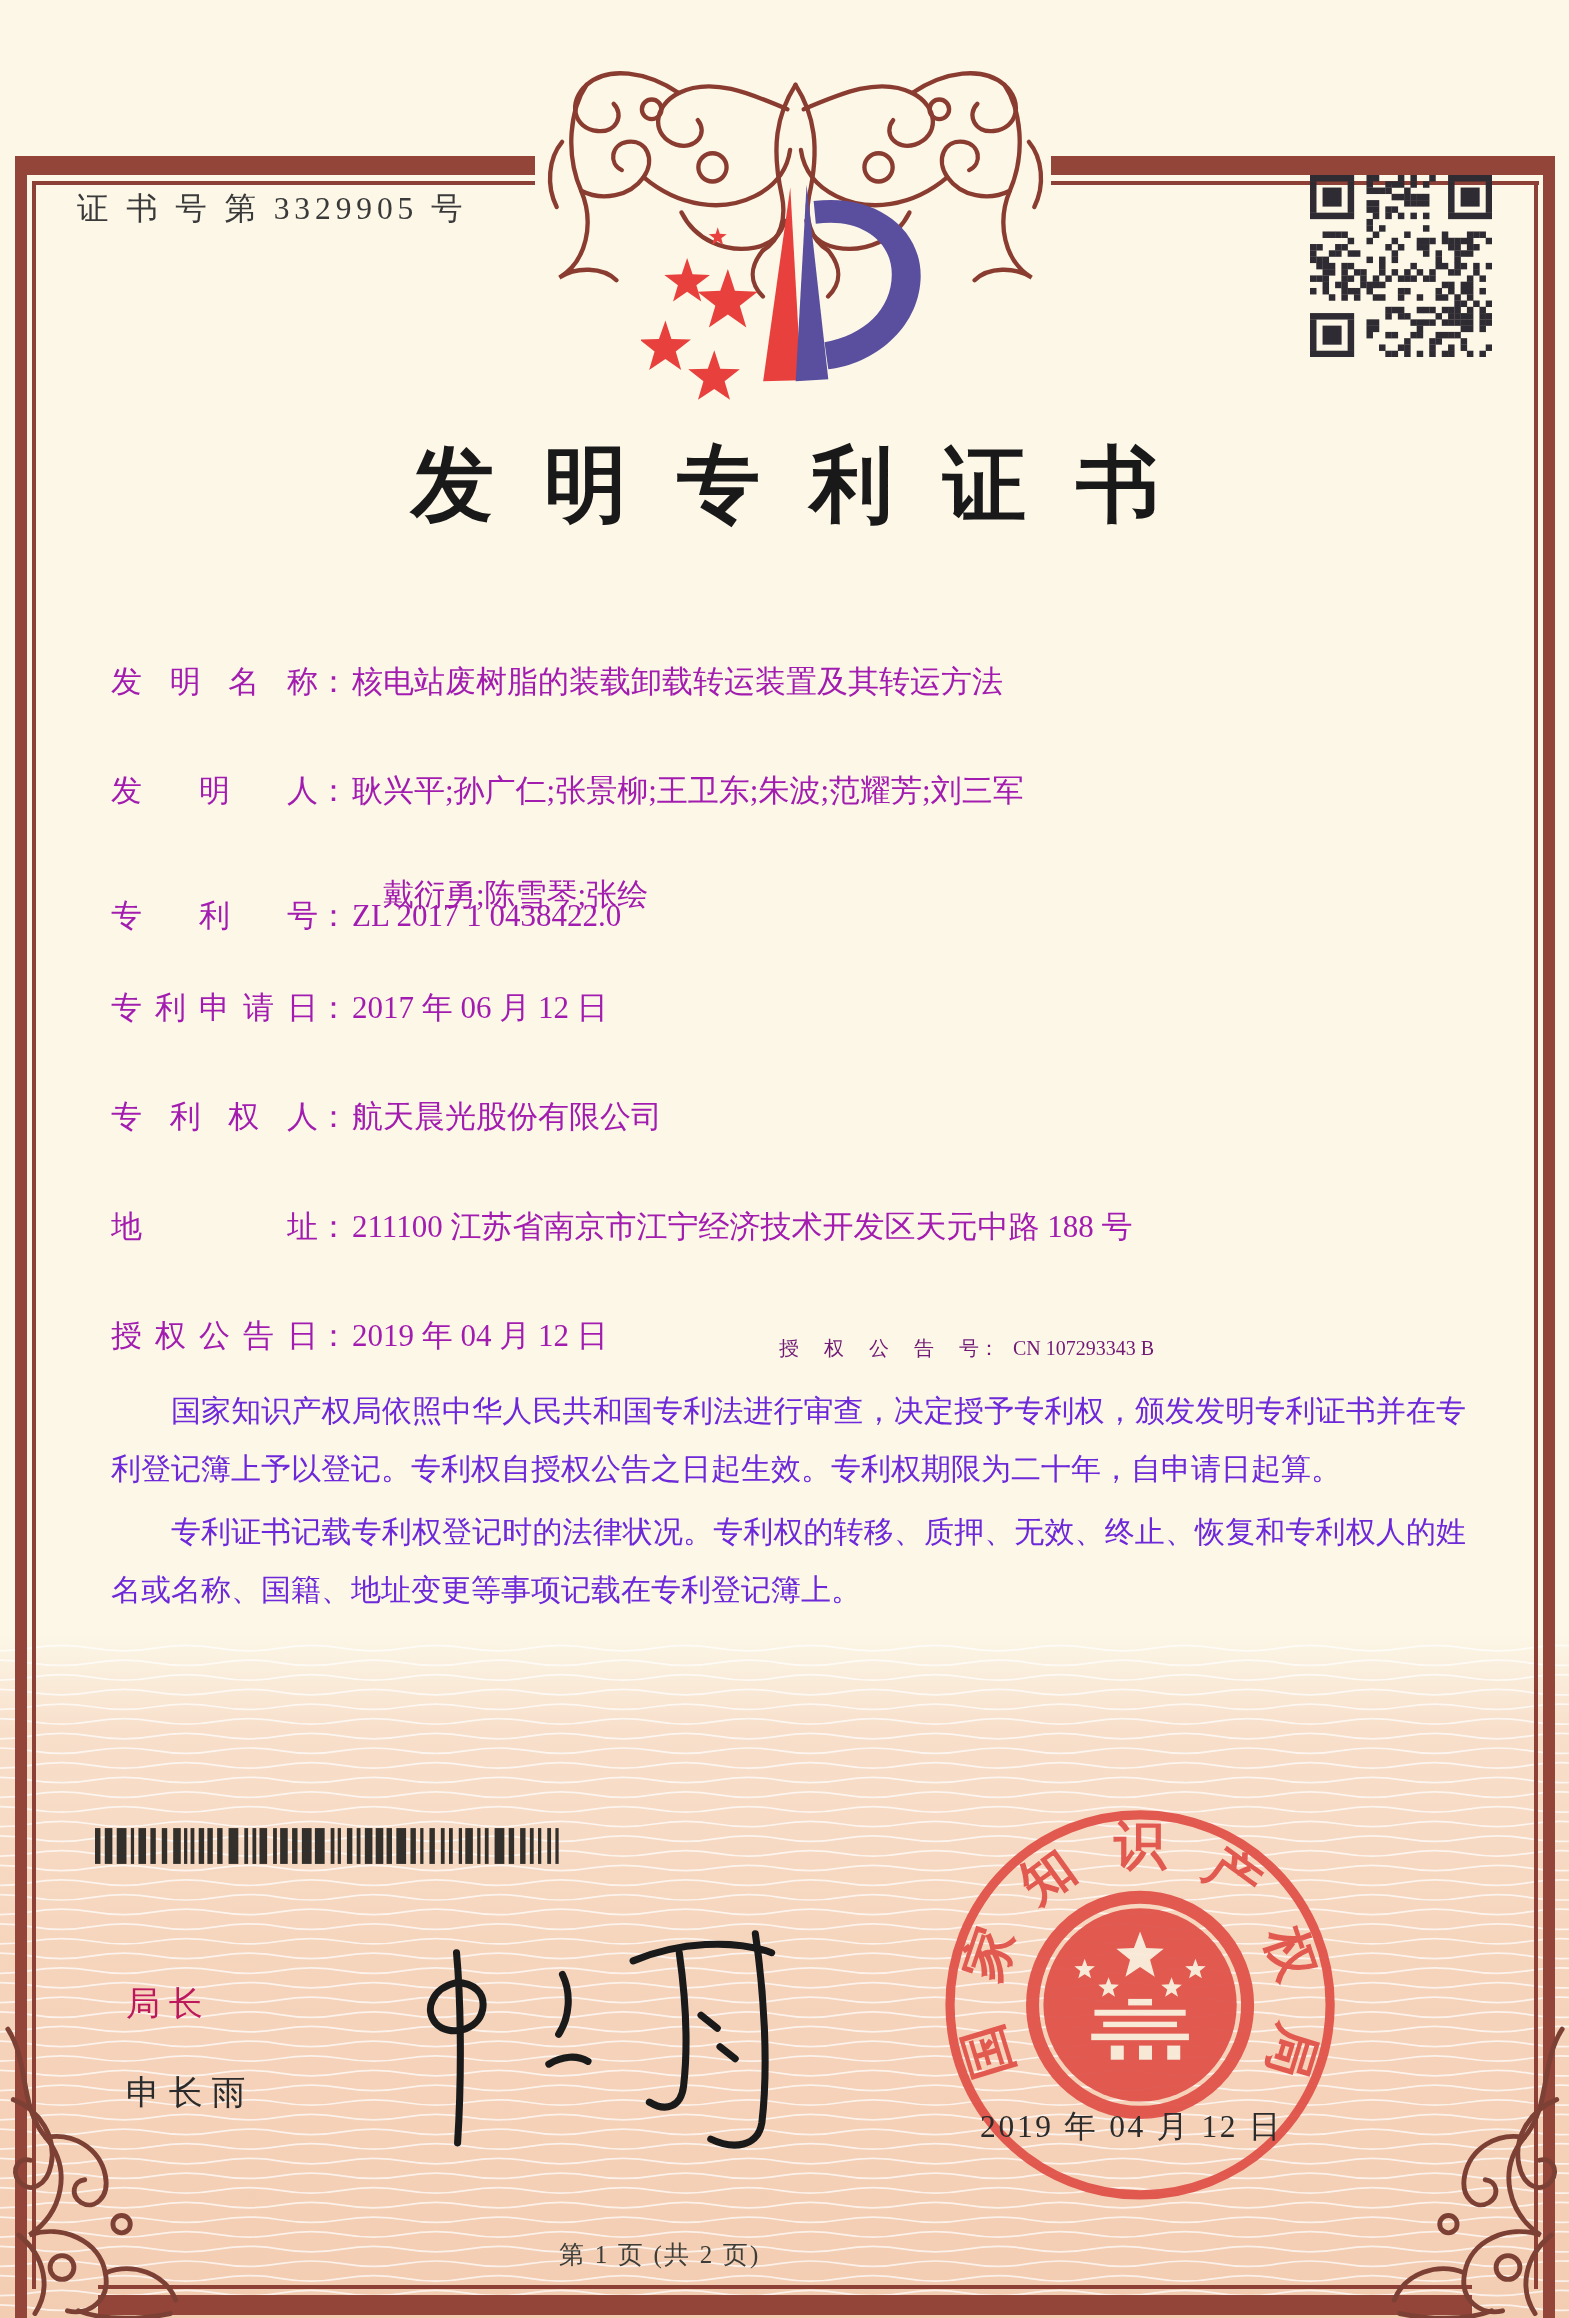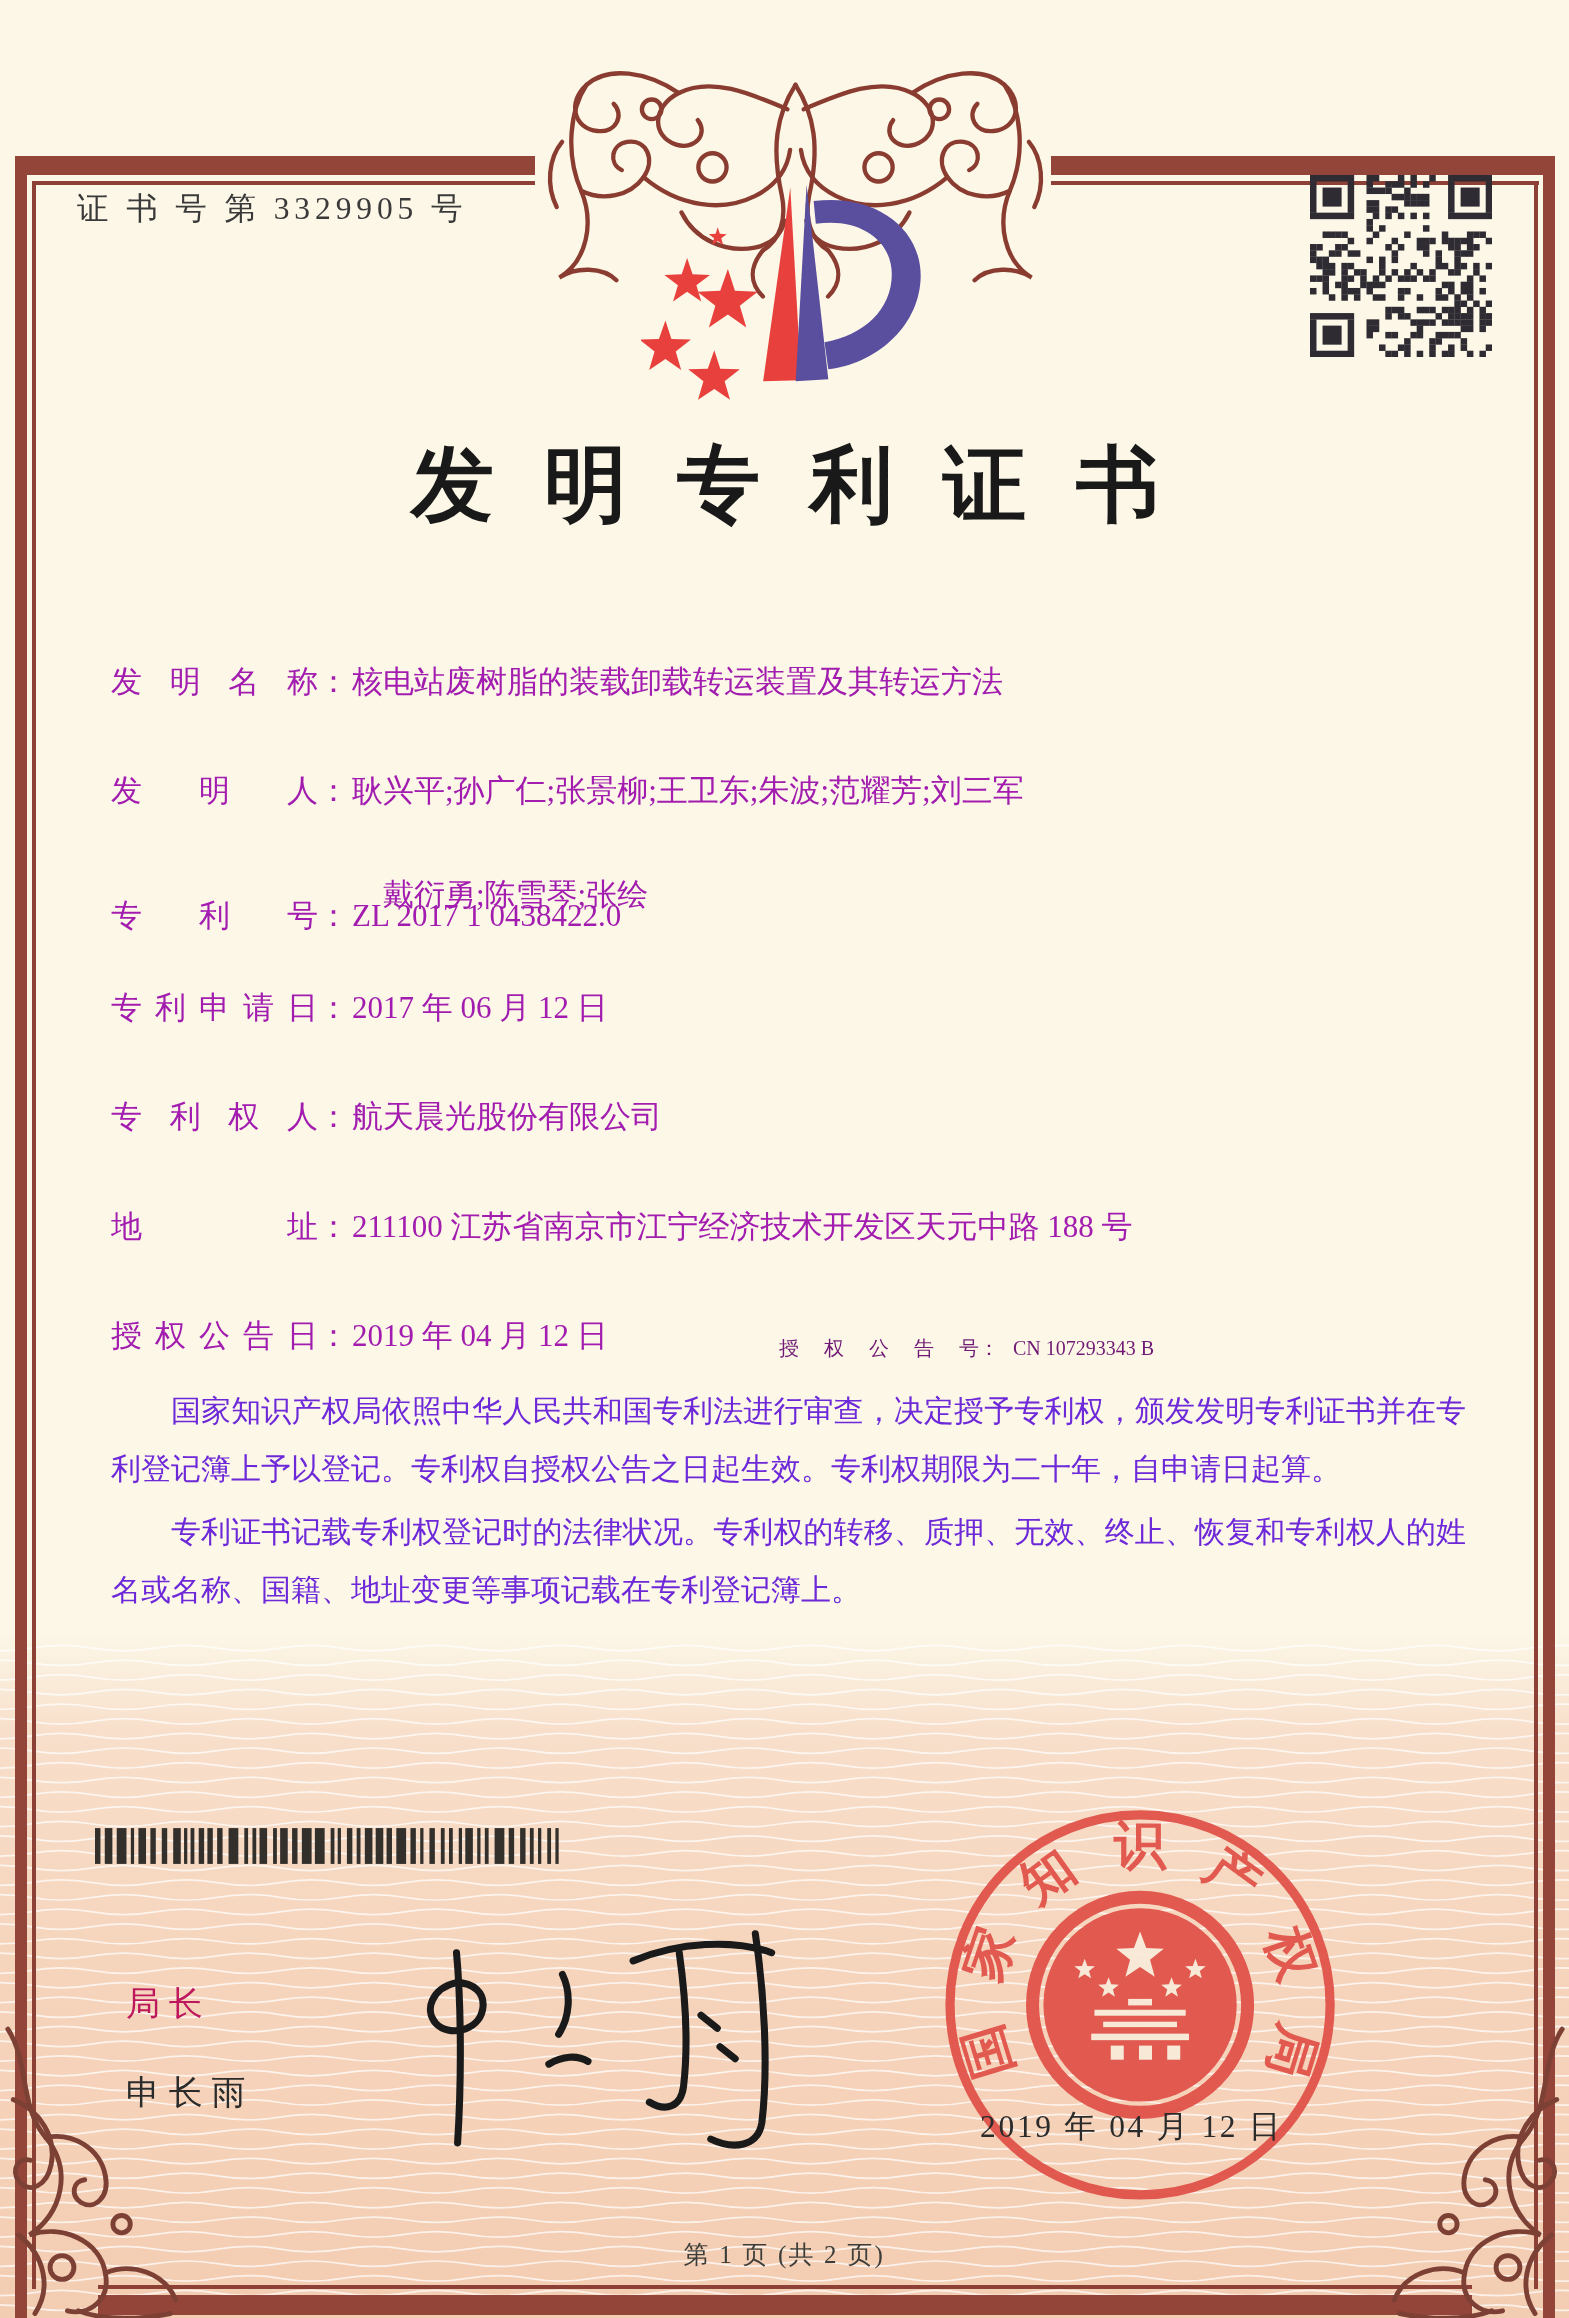--- a/index.html
+++ b/index.html
@@ -36,21 +36,21 @@
   .body-text{position:absolute;left:111px;top:1382px;width:1355px;font-size:30px;
     color:#6d28d9;line-height:58px;text-align:justify;}
   .body-text p{margin:0 0 5.4px 0;text-indent:2em;}
 
   .barcode{position:absolute;left:95px;top:1828px;}
   .commissioner-title{position:absolute;left:126px;top:1981px;font-size:34px;color:#be185d;letter-spacing:8.7px;}
   .commissioner-name{position:absolute;left:126px;top:2070px;font-size:34px;color:#2b2b2b;letter-spacing:8.7px;}
   .signature{position:absolute;left:375px;top:1901px;}
   .seal{position:absolute;left:912px;top:1773px;opacity:.93;}
   .seal-date{position:absolute;left:980px;top:2106px;font-size:31.5px;color:#2b2b2b;letter-spacing:2.7px;white-space:pre;}
-  .footer{position:absolute;left:559px;top:2238px;width:326px;text-align:right;
+  .footer{position:absolute;left:559px;top:2238px;width:326px;text-align:left;
     font-size:25px;color:#3c3c38;letter-spacing:2.2px;white-space:pre;}
 </style>
 </head>
 <body>
 
 <div class="page">
 
   <div class="wave-zone">
     <svg id="waves" width="1570" height="684" viewBox="0 0 2891 1260">
         <path d="M -60 26 q 57.5 10 115 0 q 57.5 -10 115 0 q 57.5 10 115 0 q 57.5 -10 115 0 q 57.5 10 115 0 q 57.5 -10 115 0 q 57.5 10 115 0 q 57.5 -10 115 0 q 57.5 10 115 0 q 57.5 -10 115 0 q 57.5 10 115 0 q 57.5 -10 115 0 q 57.5 10 115 0 q 57.5 -10 115 0 q 57.5 10 115 0 q 57.5 -10 115 0 q 57.5 10 115 0 q 57.5 -10 115 0 q 57.5 10 115 0 q 57.5 -10 115 0 q 57.5 10 115 0 q 57.5 -10 115 0 q 57.5 10 115 0 q 57.5 -10 115 0 q 57.5 10 115 0 q 57.5 -10 115 0 q 57.5 10 115 0 q 57.5 -10 115 0" fill="none" stroke="rgba(255,255,255,0.72)" stroke-width="3.2"></path>

